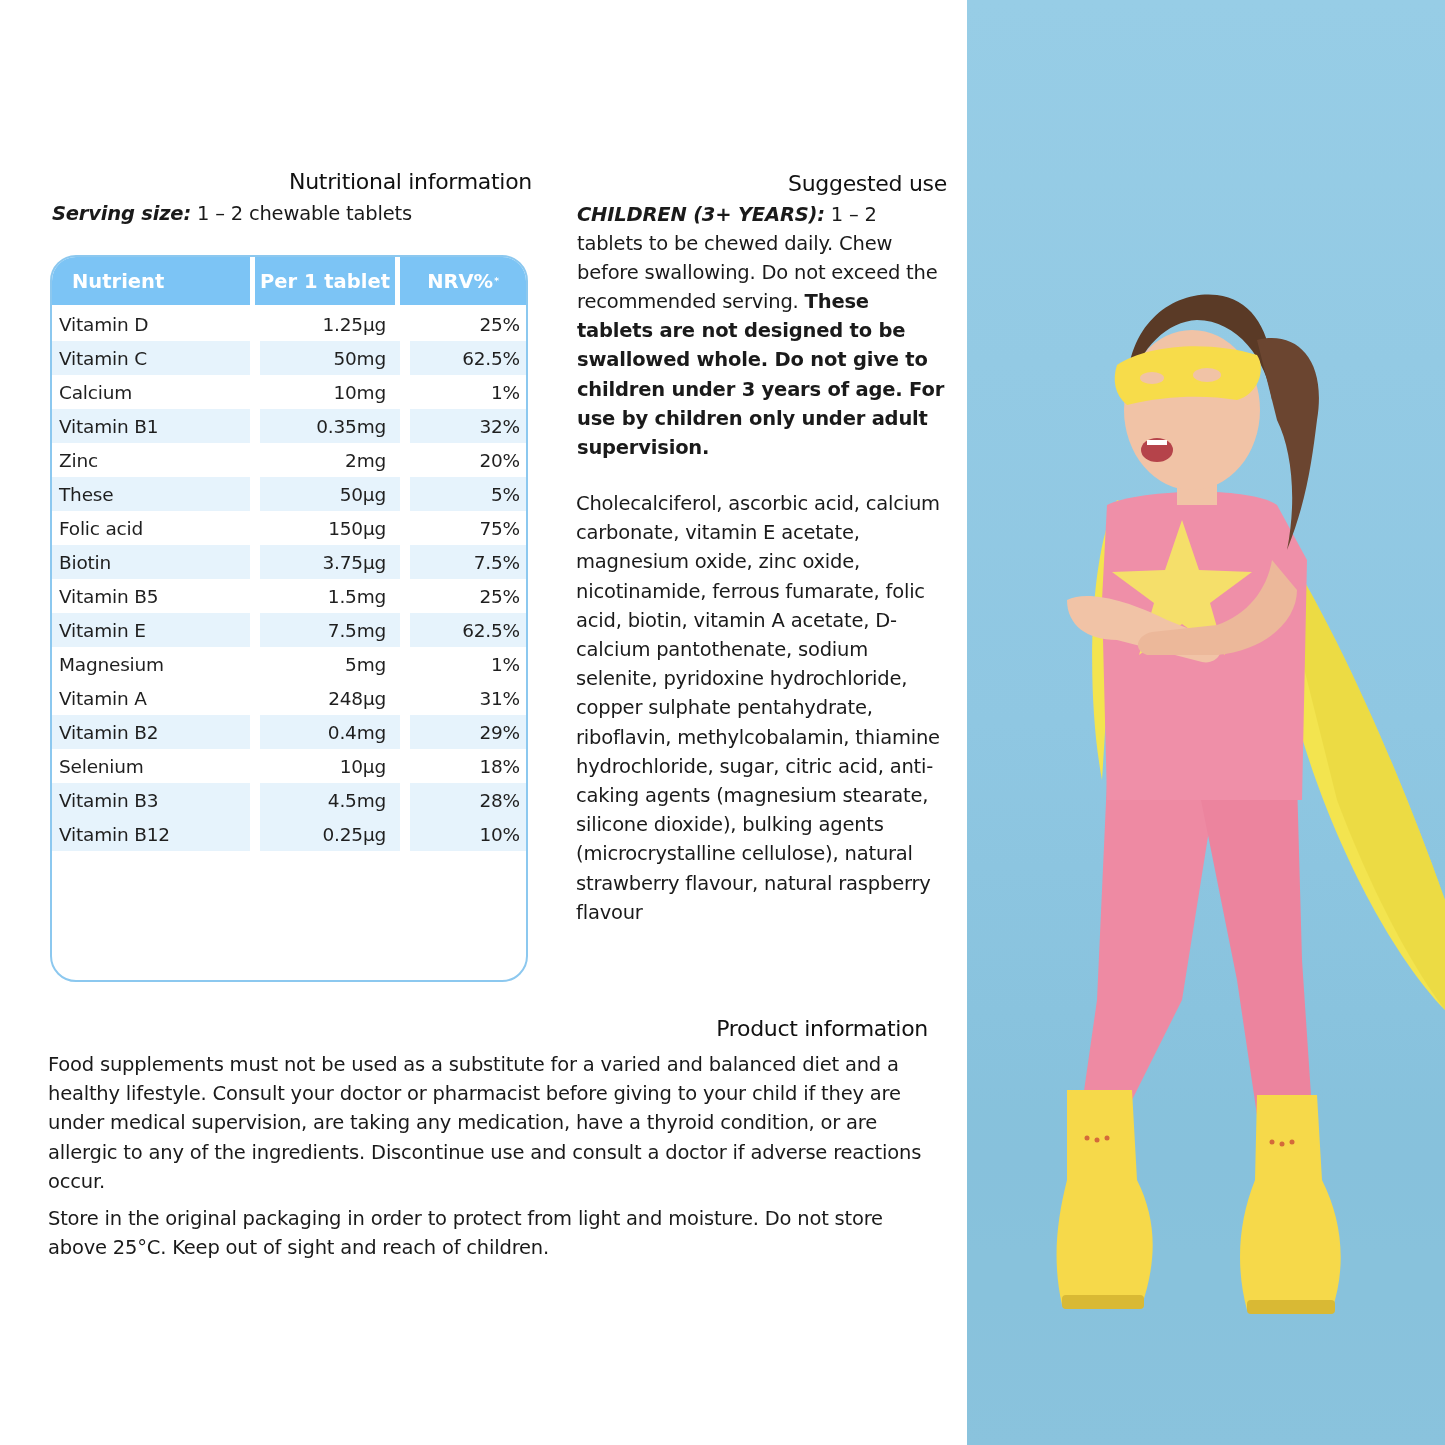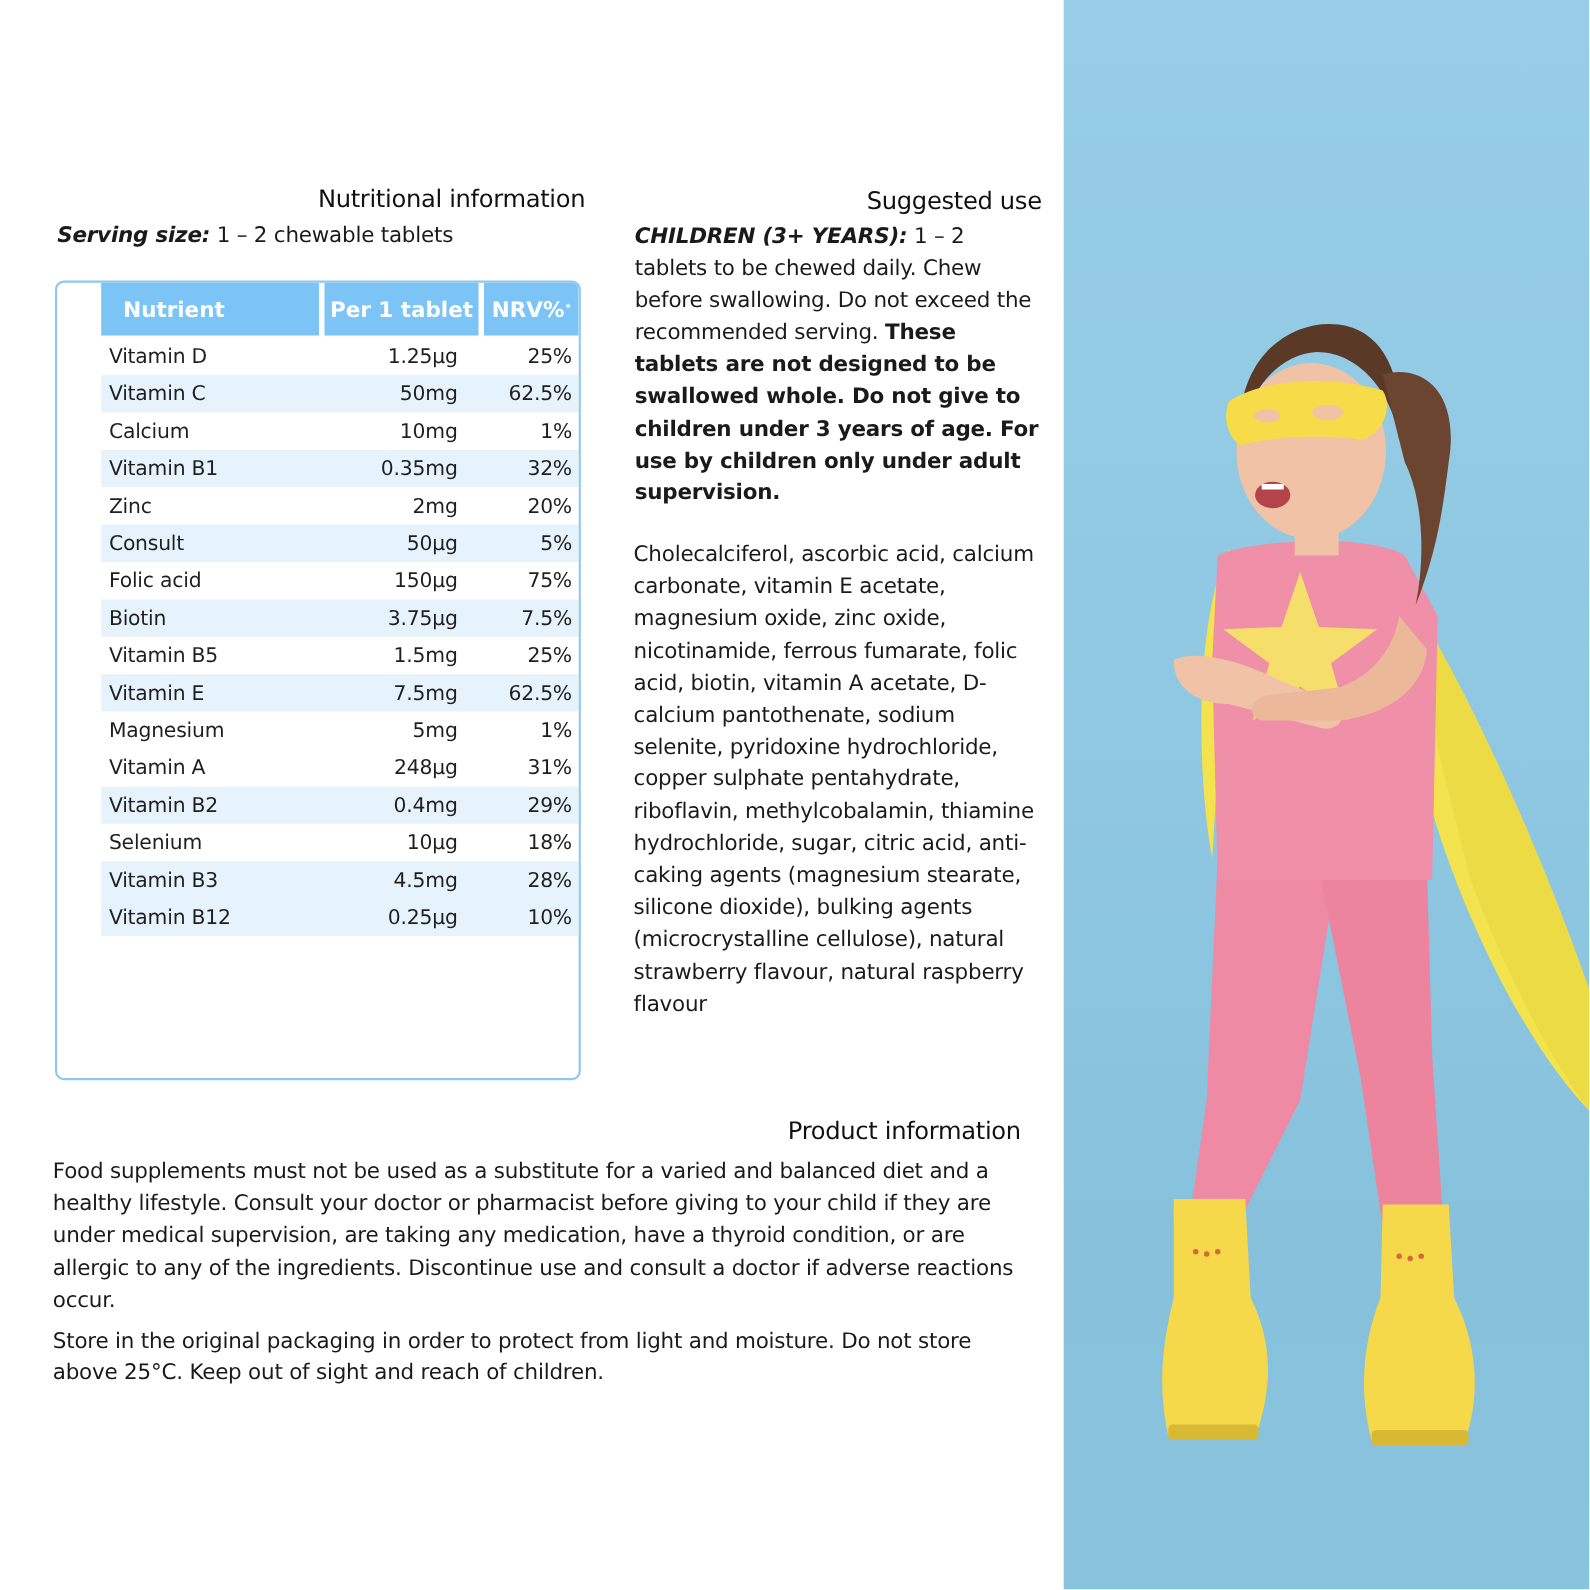--- a/index.html
+++ b/index.html
@@ -10,34 +10,34 @@
   .body-text { font-family: "DejaVu Sans", sans-serif; font-size: 19.5px; line-height: 29.2px; color: #1a1a1a; letter-spacing: -0.2px; }
 
   
   #nutrition { position: absolute; left: 52px; top: 169px; width: 480px; }
   #nutrition .h-title { margin-bottom: 6px; }
   .serving { font-size: 19.5px; line-height: 28px; letter-spacing: -0.2px; }
   .serving em { font-style: italic; font-weight: bold; }
 
   .table-wrap {
     position: absolute; left: 50px; top: 255px; width: 478px; height: 727px;
-    border: 2px solid #8cc8ef; border-radius: 8px; background: #fff; overflow: hidden; padding-left: 40px;
+    border: 2px solid #8cc8ef; border-radius: 26px; background: #fff; overflow: hidden;
   }
   .thead { display: flex; height: 48px; gap: 5px; }
   .th {
     background: #7cc4f5; color: #ffffff; font-weight: bold; font-size: 19.5px;
     display: flex; align-items: center; height: 48px;
   }
   .th.c1 { width: 198px; padding-left: 20px; }
   .th.c2 { width: 140px; justify-content: center; }
   .th.c3 { flex: 1; justify-content: center; }
   .th sup { font-size: 9px; vertical-align: super; margin-left: 1px; }
 
   .tbody { margin-top: 2px; }
-  .row { display: flex; height: 34px; gap: 0; }
+  .row { display: flex; height: 34px; gap: 10px; }
   .row .td { display: flex; align-items: center; font-size: 18.5px; color: #1f1f1f; letter-spacing: -0.2px; }
   .row .td.c1 { width: 198px; padding-left: 7px; }
   .row .td.c2 { width: 140px; justify-content: flex-end; padding-right: 14px; }
   .row .td.c3 { flex: 1; justify-content: flex-end; padding-right: 6px; }
   .row.alt .td { background: #e6f3fc; }
   .row:not(.alt) .td { background: #ffffff; }
 
   .footnote {
     position: absolute; left: 16px; top: 676px; font-size: 14px; line-height: 19px;
     font-style: italic; color: #3a3a3a; letter-spacing: -0.2px;
@@ -104,21 +104,21 @@
         <div class="td c1">Vitamin B1</div>
         <div class="td c2">0.35mg</div>
         <div class="td c3">32%</div>
       </div>
       <div class="row">
         <div class="td c1">Zinc</div>
         <div class="td c2">2mg</div>
         <div class="td c3">20%</div>
       </div>
       <div class="row alt">
-        <div class="td c1">Consult</div>
+        <div class="td c1">These</div>
         <div class="td c2">50µg</div>
         <div class="td c3">5%</div>
       </div>
       <div class="row">
         <div class="td c1">Folic acid</div>
         <div class="td c2">150µg</div>
         <div class="td c3">75%</div>
       </div>
       <div class="row alt">
         <div class="td c1">Biotin</div>

